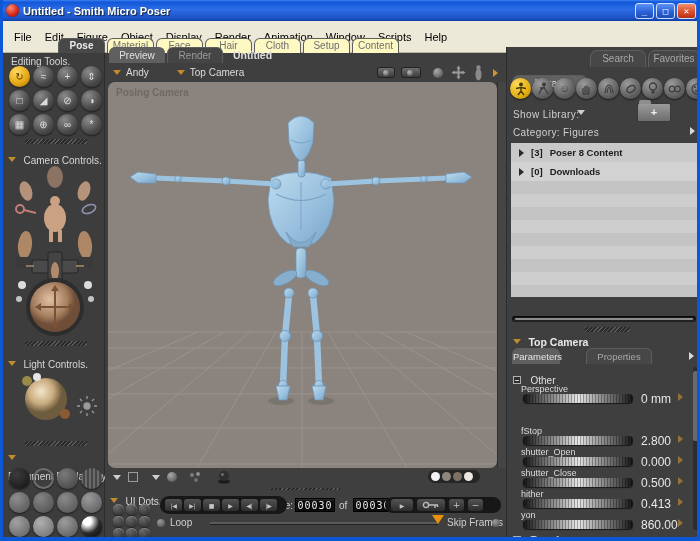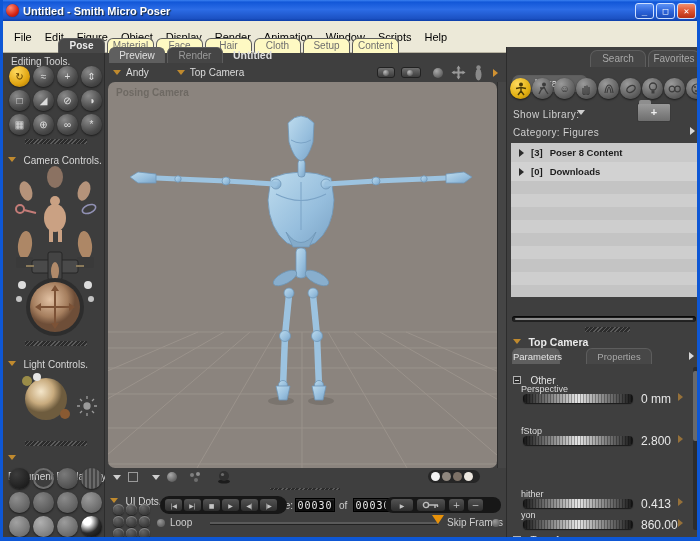--- a/index.html
+++ b/index.html
@@ -532,20 +532,32 @@
       <div class="dial"></div>
       <div class="pvalue">0 mm</div>
       <span class="tri-right amber parrow"></span>
     </div>
     <div class="param" style="top:379px;">
       <div class="pname">fStop</div>
       <div class="dial"></div>
       <div class="pvalue">2.800</div>
       <span class="tri-right amber parrow"></span>
     </div>
+    <div class="param" style="top:400px;">
+      <div class="pname">shutter_Open</div>
+      <div class="dial"></div>
+      <div class="pvalue">0.000</div>
+      <span class="tri-right amber parrow"></span>
+    </div>
+    <div class="param" style="top:421px;">
+      <div class="pname">shutter_Close</div>
+      <div class="dial"></div>
+      <div class="pvalue">0.500</div>
+      <span class="tri-right amber parrow"></span>
+    </div>
     <div class="param" style="top:442px;">
       <div class="pname">hither</div>
       <div class="dial"></div>
       <div class="pvalue">0.413</div>
       <span class="tri-right amber parrow"></span>
     </div>
     <div class="param" style="top:463px;">
       <div class="pname">yon</div>
       <div class="dial"></div>
       <div class="pvalue">860.00</div>

